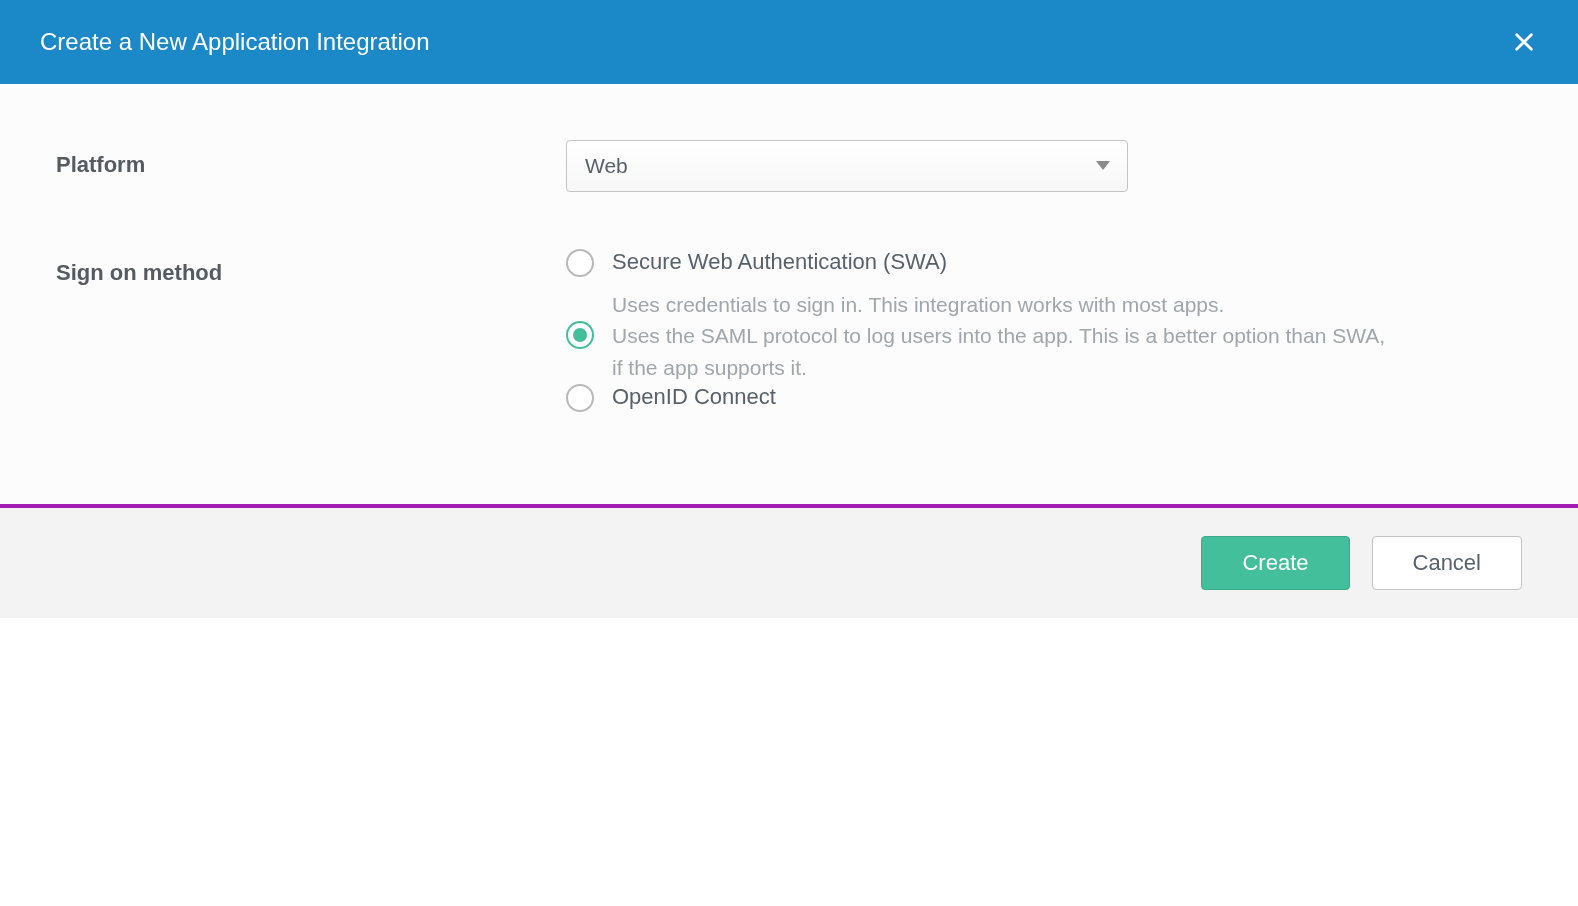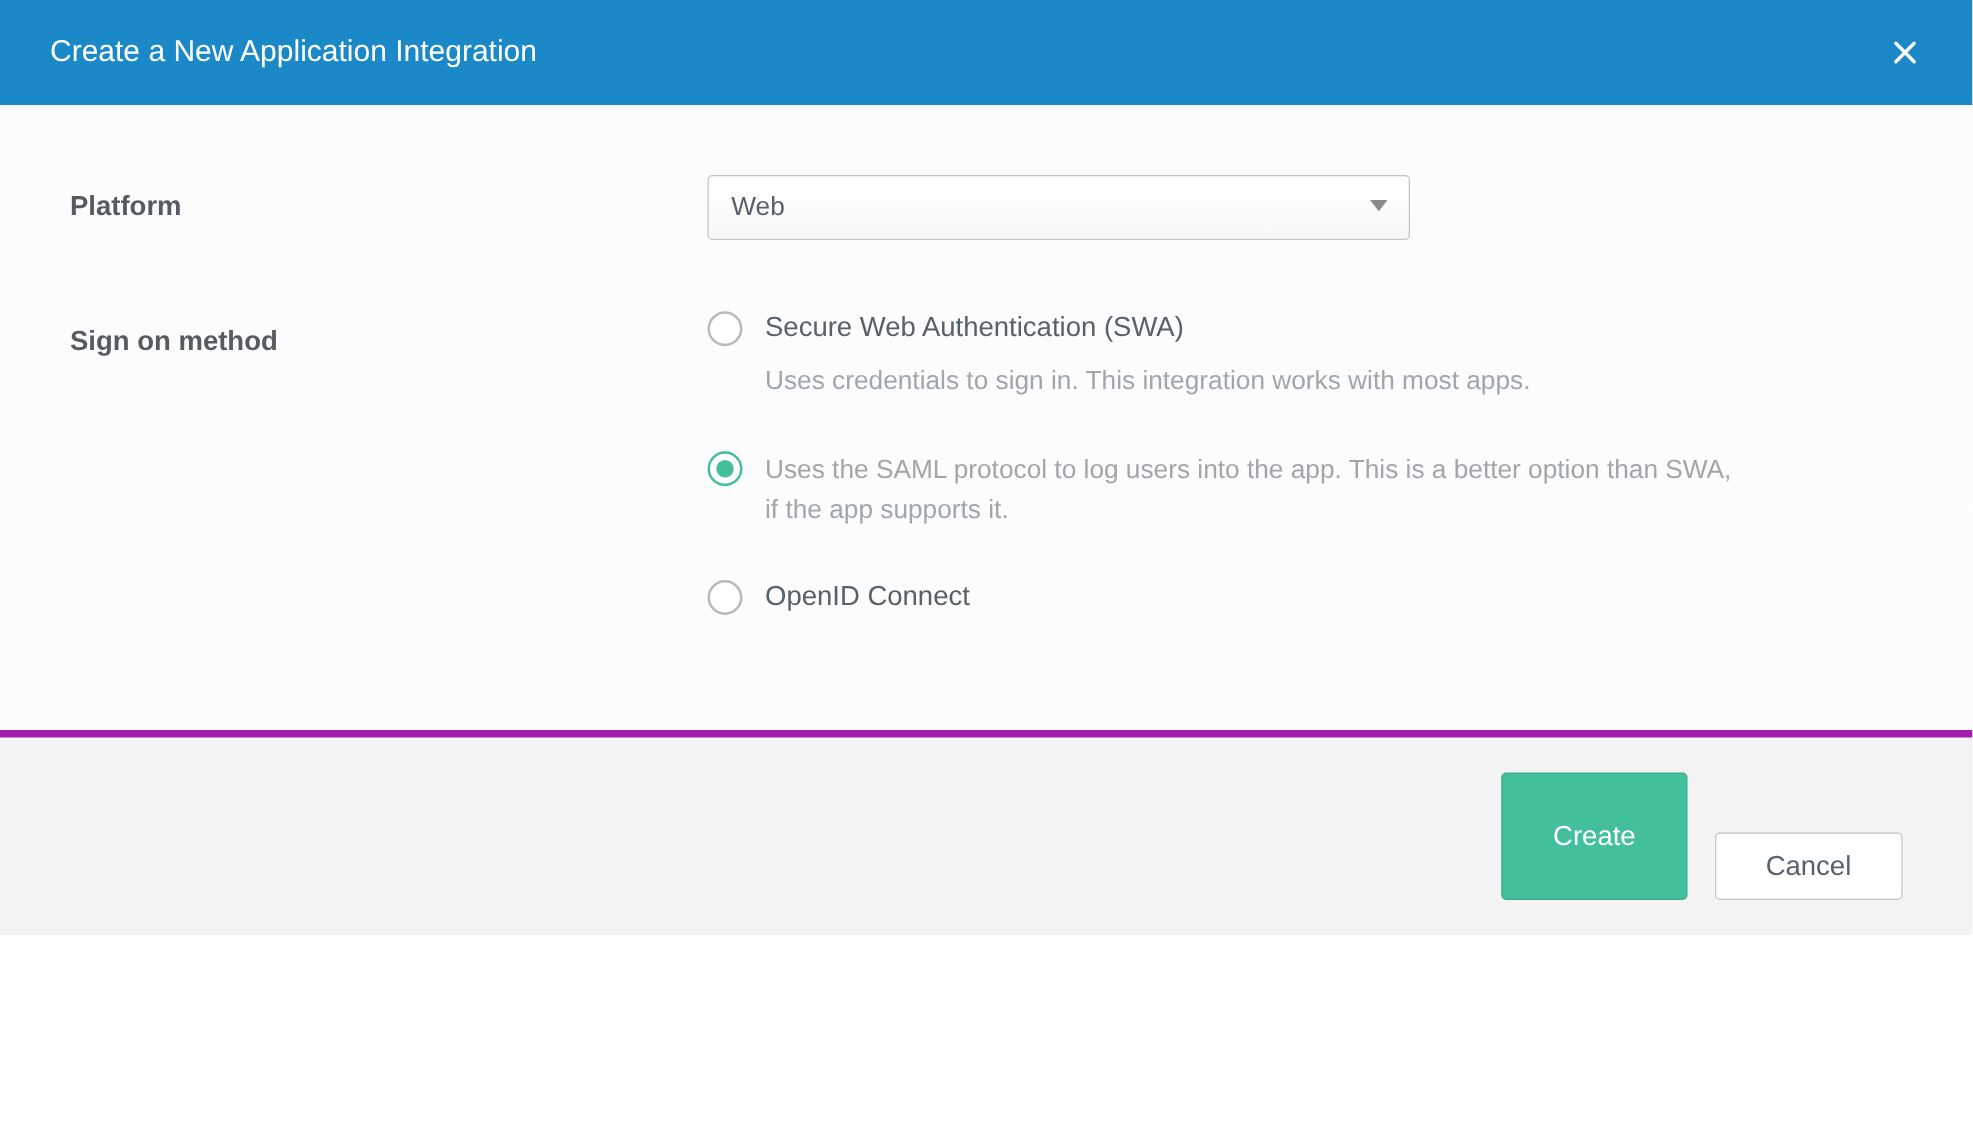--- a/index.html
+++ b/index.html
@@ -80,21 +80,20 @@
       position: absolute;
       right: 18px;
       top: 50%;
       transform: translateY(-50%);
       pointer-events: none;
       color: #8a8a8a;
     }
     .radio-group {
       display: flex;
       flex-direction: column;
-      gap: 40px;
     }
     .radio-option {
       display: flex;
       align-items: flex-start;
       gap: 18px;
       cursor: pointer;
     }
     .radio-circle {
       width: 28px;
       height: 28px;
@@ -125,21 +124,21 @@
       margin-bottom: 12px;
       line-height: 1.3;
     }
     .radio-description {
       font-size: 21px;
       color: #a0a6ab;
       line-height: 1.5;
     }
     .modal-footer {
       background: #f3f3f3;
-      border-top: 6px solid #a21caf;
+      border-top: 4px solid #a21caf;
       padding: 28px 56px;
       display: flex;
       justify-content: flex-end;
       gap: 22px;
     }
     .btn {
       padding: 13px 40px;
       font-size: 22px;
       border-radius: 4px;
       cursor: pointer;
@@ -147,21 +146,20 @@
     }
     .btn-primary {
       background: #44bf9b;
       color: #ffffff;
       border-color: #39ab89;
     }
     .btn-secondary {
       background: #ffffff;
       color: #58616a;
       border-color: #c4c4c4;
-      margin-top: 48px;
     }
   </style>
 </head>
 <body>
 
 <div class="modal-header">
   <div class="modal-title">Create a New Application Integration</div>
   <div class="close-icon">
     <svg viewBox="0 0 24 24" fill="none" stroke="#ffffff" stroke-width="3" stroke-linecap="round">
       <line x1="4" y1="4" x2="20" y2="20"></line>

